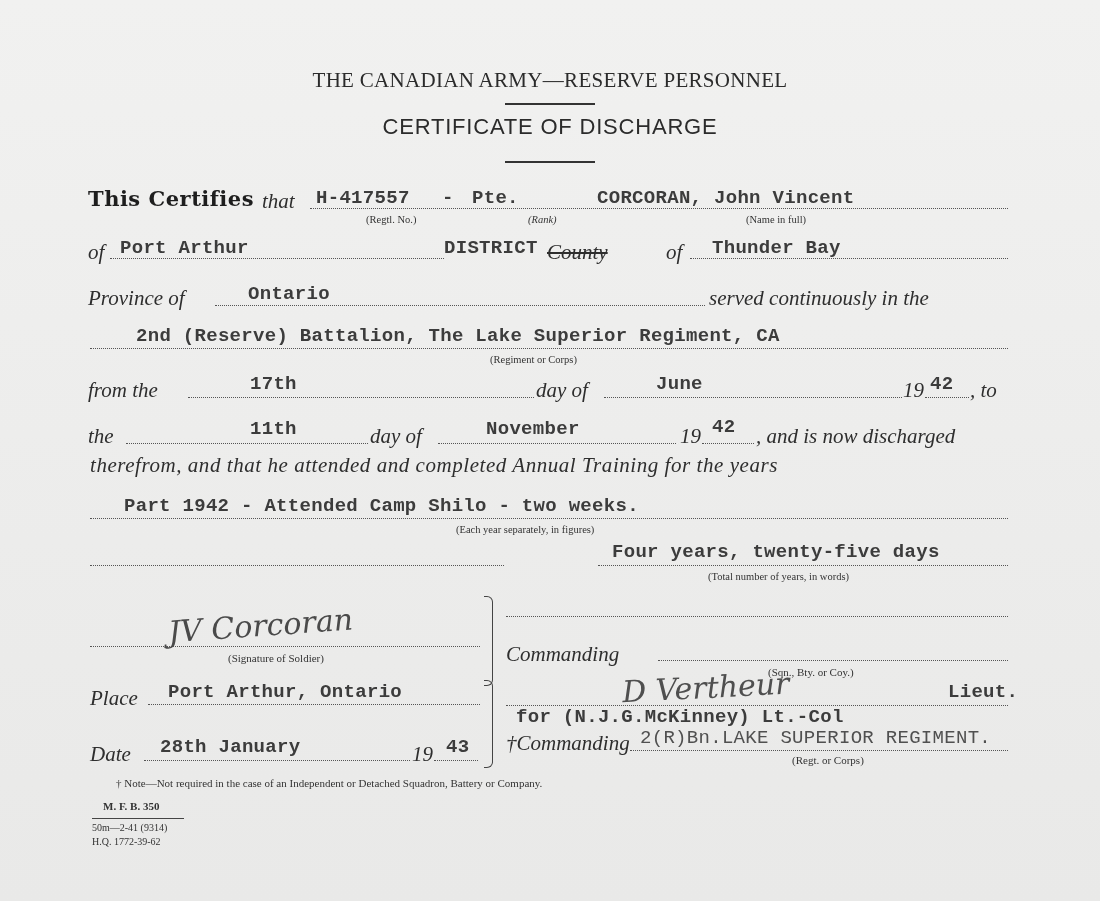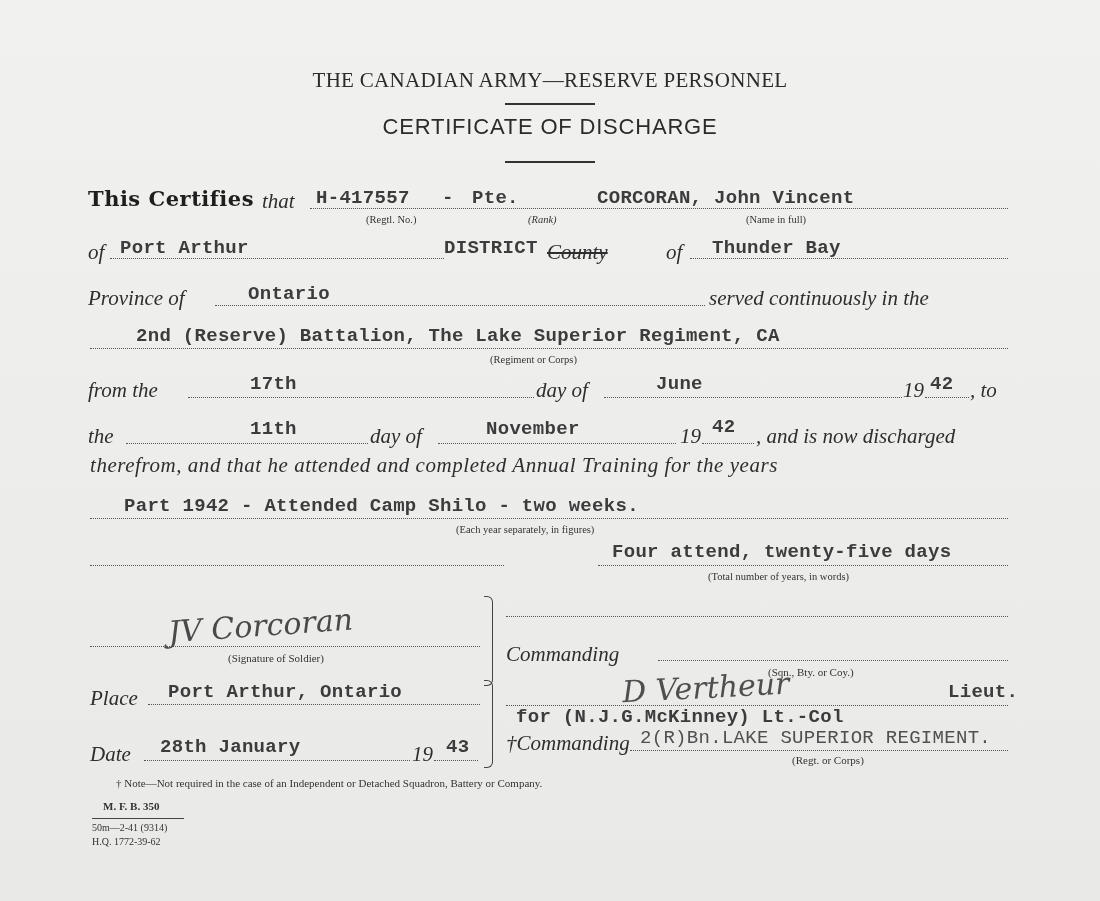--- a/index.html
+++ b/index.html
@@ -79,21 +79,21 @@
   <div class="abs tw" style="left:712px;top:416px;">42</div>
   <div class="abs it" style="left:756px;top:424px;">, and is now discharged</div>
 
   <div class="abs it" style="left:90px;top:453px;width:920px;letter-spacing:0.55px;">therefrom, and that he attended and completed Annual Training for the years</div>
 
   <div class="abs tw" style="left:124px;top:495px;">Part 1942 - Attended Camp Shilo - two weeks.</div>
   <div class="abs dot" style="left:90px;top:518px;width:918px;"></div>
   <div class="abs cap" style="left:456px;top:524px;">(Each year separately, in figures)</div>
 
   <div class="abs dot" style="left:90px;top:565px;width:414px;"></div>
-  <div class="abs tw" style="left:612px;top:541px;">Four attend, twenty-five days</div>
+  <div class="abs tw" style="left:612px;top:541px;">Four years, twenty-five days</div>
   <div class="abs dot" style="left:598px;top:565px;width:410px;"></div>
   <div class="abs cap" style="left:708px;top:571px;text-align:center;">(Total number of years, in words)</div>
 
   <div class="abs dot" style="left:90px;top:646px;width:390px;"></div>
   <div class="abs sig" style="left:168px;top:608px;font-size:30px;transform:rotate(-4deg);color:#4a4a4a;">JV Corcoran</div>
   <div class="abs cap" style="left:228px;top:652px;font-size:11px;">(Signature of Soldier)</div>
 
   <div class="abs it" style="left:90px;top:686px;font-style:italic;">Place</div>
   <div class="abs dot" style="left:148px;top:704px;width:332px;"></div>
   <div class="abs tw" style="left:168px;top:681px;">Port Arthur, Ontario</div>

